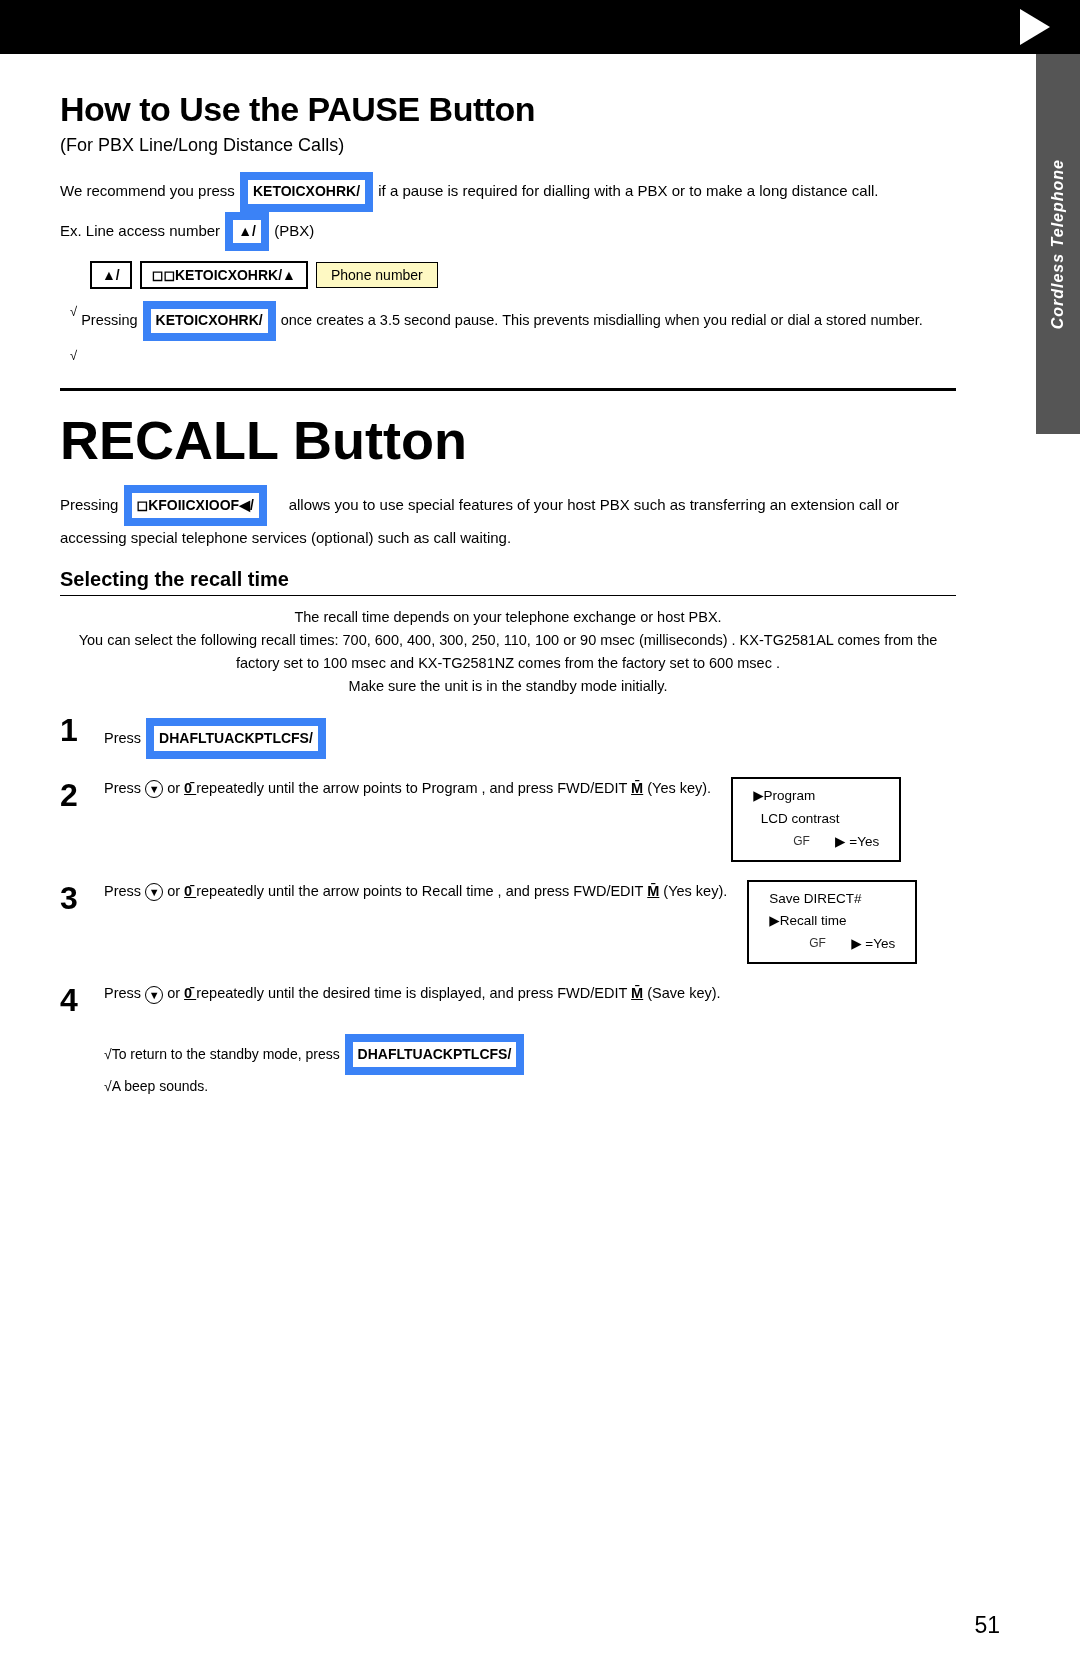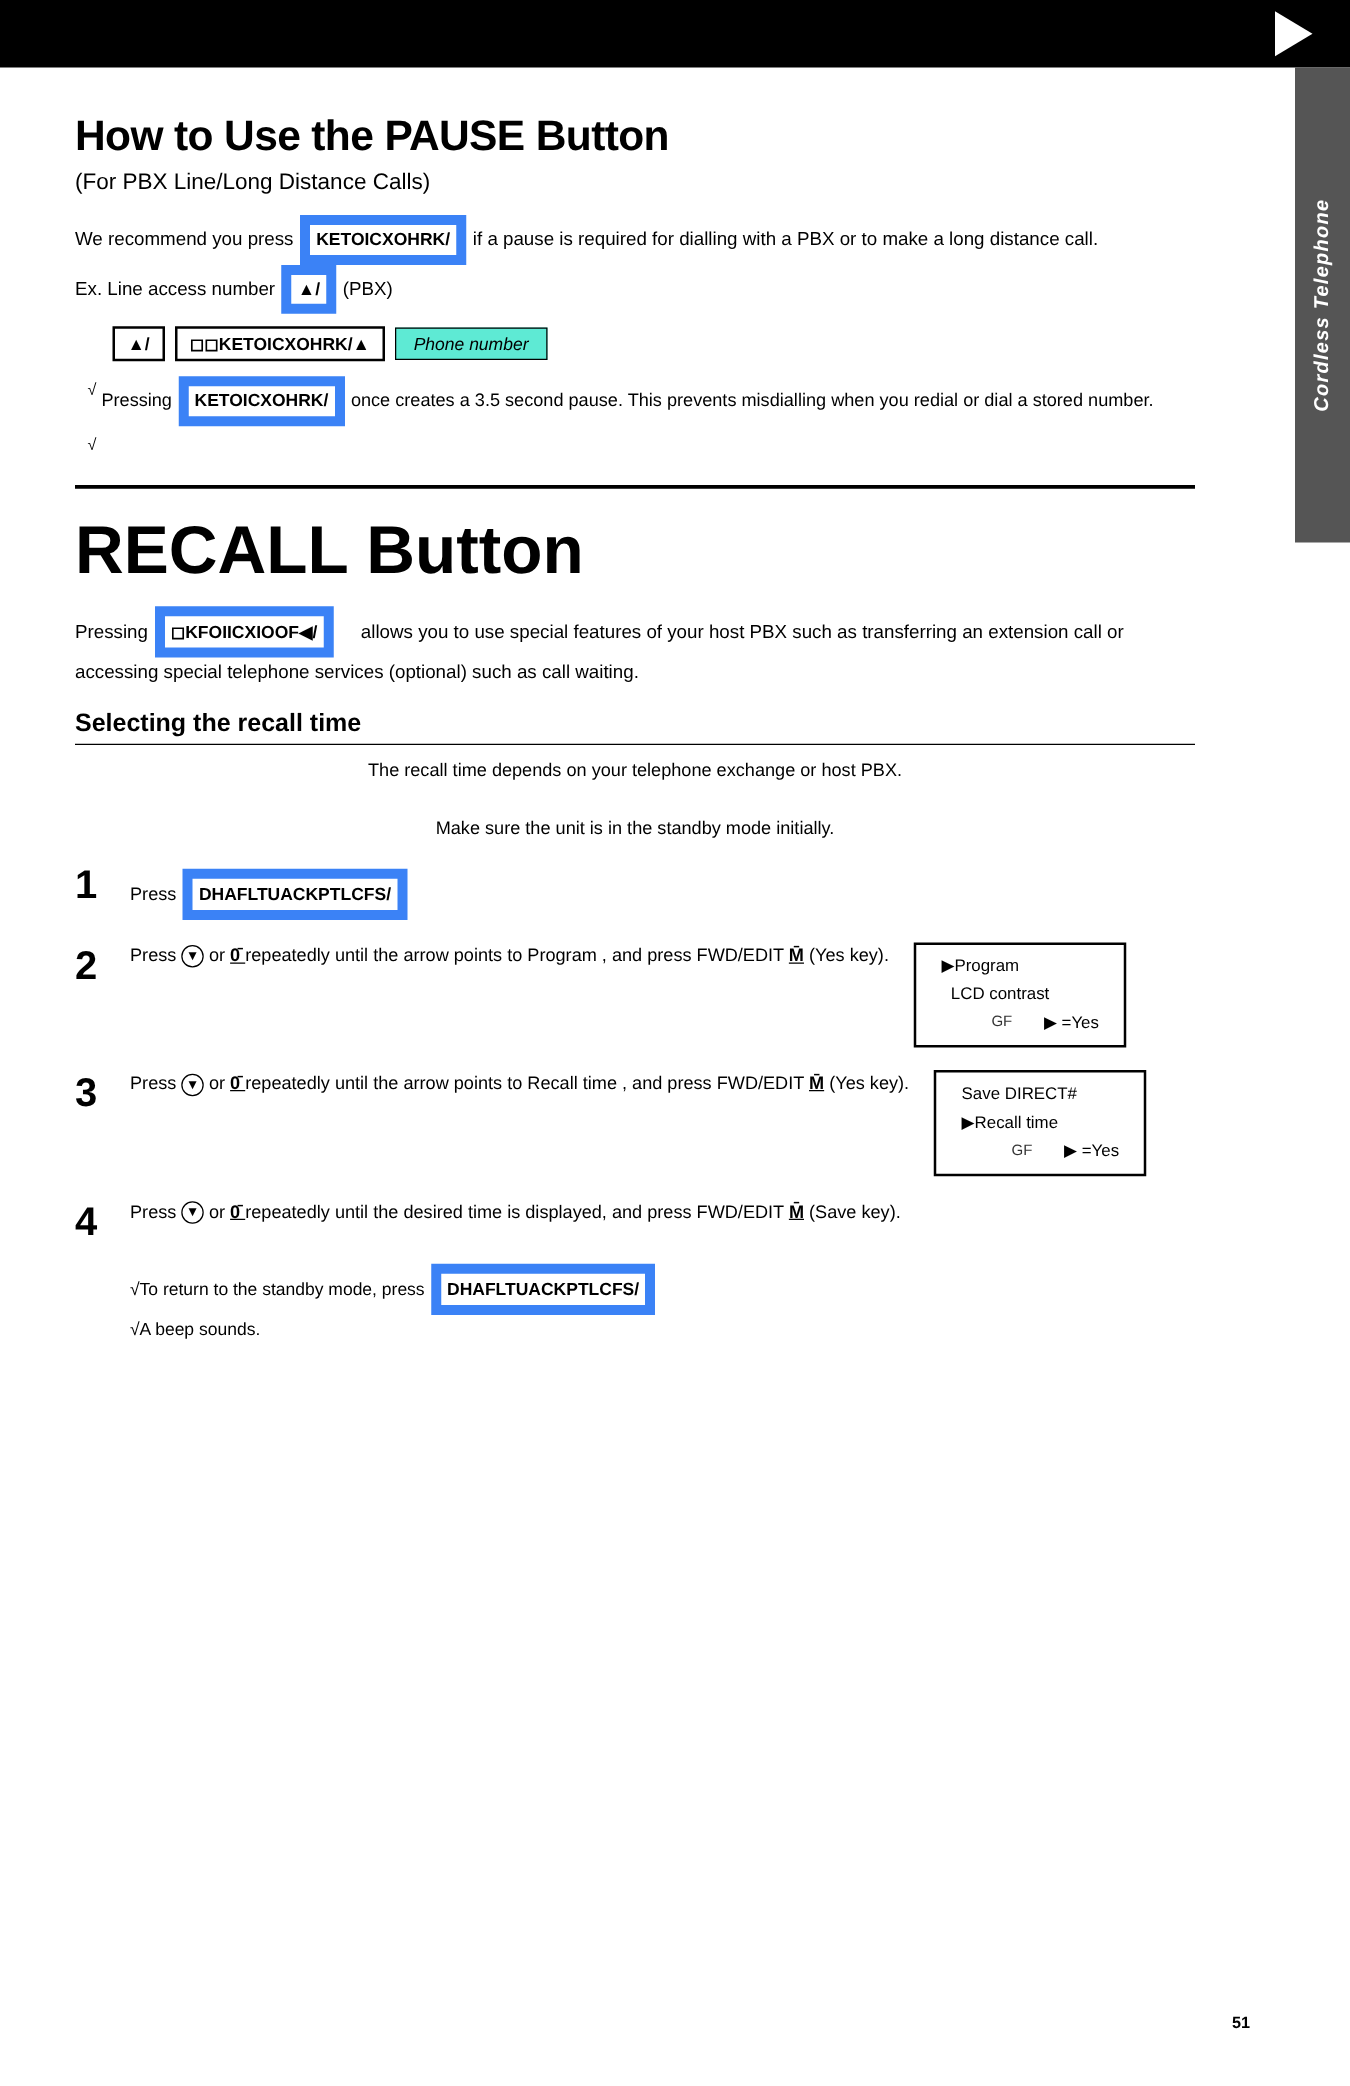--- a/index.html
+++ b/index.html
@@ -111,23 +111,22 @@
       padding: 4px 10px;
       font-size: 14px;
       font-weight: bold;
       min-width: 40px;
       text-align: center;
     }
     .diagram-cell-light {
       border: 1px solid #000;
       padding: 4px 14px;
       font-size: 14px;
-      background: #5eead4;
+      background: #fef9c3;
       min-width: 100px;
-      font-style: italic;
     }
 
     
     .bullet-list {
       margin: 6px 0 6px 10px;
     }
     .bullet-item {
       font-size: 14.5px;
       line-height: 1.55;
       margin-bottom: 4px;
@@ -215,24 +214,24 @@
     }
     .lcd-row {
       display: flex;
       justify-content: space-between;
       margin-left: 40px;
     }
 
     
     .page-number {
       position: absolute;
-      bottom: 44px;
+      bottom: 30px;
       right: 80px;
-      font-size: 13px;
-      font-weight: bold;
+      font-size: 23px;
+      font-weight: normal;
     }
 
     
     .step1-press {
       font-size: 14.5px;
       line-height: 1.6;
       padding-top: 6px;
     }
     .circle-key {
       display: inline-block;
@@ -320,21 +319,21 @@
         <span>◻KFOIICXIOOF◀/</span>
       </span>
       &nbsp;&nbsp;&nbsp;
       <span>allows you to use special features of your host PBX such as transferring an extension call or accessing special telephone services (optional) such as call waiting.</span>
     </p>
 
     <h3 class="subsection-title">Selecting the recall time</h3>
 
     <p class="subsection-body">
       <span>The recall time depends on your telephone exchange or host PBX.</span><br>
-      <br>
+      <span>You can select the following recall times:  700, 600, 400, 300, 250, 110, 100 or 90 msec (milliseconds) . KX-TG2581AL comes from the factory set to  100 msec  and KX-TG2581NZ comes from the factory set to  600 msec .</span><br>
       <span>Make sure the unit is in the standby mode initially.</span>
     </p>
 
     <div class="steps-section">
 
       <div class="step-row">
         <div class="step-number">1</div>
         <div class="step-content step1-press">
           <span>Press</span>
           <span class="bold-box">

